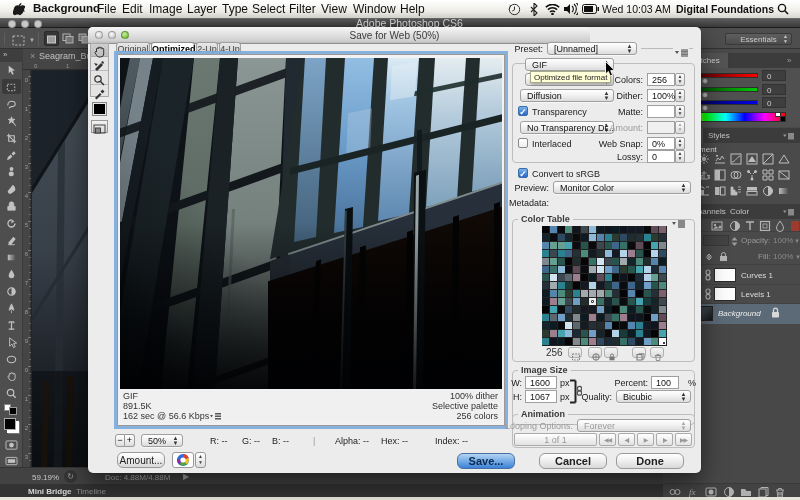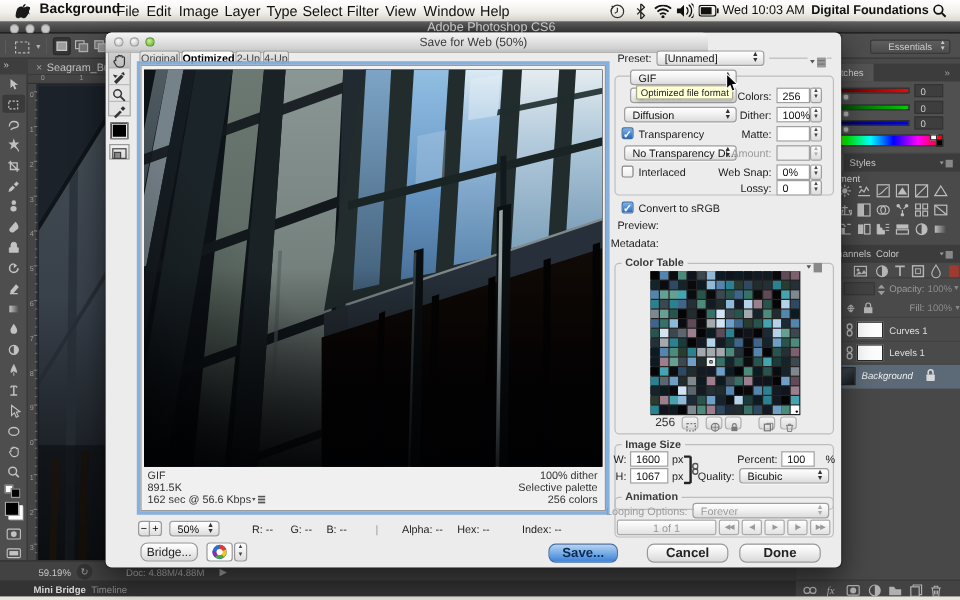--- a/index.html
+++ b/index.html
@@ -752,21 +752,21 @@
     <div class="abs f9" style="left:117px; top:409px; width:280px; color:#222;">
       <span class="abs" style="left:5px;">R: --</span>
       <span class="abs" style="left:37px;">G: --</span>
       <span class="abs" style="left:67px;">B: --</span>
       <span class="abs" style="left:108px; color:#999;">|</span>
       <span class="abs" style="left:130px;">Alpha: --</span>
       <span class="abs" style="left:176px;">Hex: --</span>
       <span class="abs" style="left:230px;">Index: --</span>
     </div>
 
-    <div class="btn" style="left:29px; top:425px; width:48px; font-weight:normal; font-size:10px;">Bridge...</div>
+    <div class="btn" style="left:29px; top:425px; width:48px; font-weight:normal; font-size:10px;">Amount...</div>
     <div class="abs" style="left:84px; top:425px; width:22px; height:16px; background:#fff; border:1px solid #999; border-radius:3px;">
       <svg width="14" height="14" viewBox="0 0 14 14" style="margin:0 0 0 3px;">
           <circle cx="7" cy="7" r="6" fill="#2a6fd4"></circle>
           <path d="M7 1 a6 6 0 0 1 5.6 4 L7 7 z" fill="#e63b2e"></path>
           <path d="M12.6 5 a6 6 0 0 1 -2 6.3 L7 7 z" fill="#f5c518"></path>
           <path d="M10.6 11.3 a6 6 0 0 1 -7.2 0 L7 7 z" fill="#51a832"></path>
           <path d="M3.4 11.3 a6 6 0 0 1 -2.3 -5.6 L7 7 z" fill="#8a2ea8"></path>
           <circle cx="7" cy="7" r="2.6" fill="#fff"></circle>
         </svg>
     </div>
@@ -817,20 +817,21 @@
     <div class="stp" style="left:587px; top:110px;">▲<br>▼</div>
 
     <div class="lblr" style="left:514px; top:125px; width:41px;">Lossy:</div>
     <div class="num" style="left:559px; top:123px; width:28px;">0</div>
     <div class="stp" style="left:587px; top:123px;">▲<br>▼</div>
 
     <div class="cb cbc" style="left:430px; top:141px;">✓</div>
     <div class="lbl" style="left:444px; top:142px;">Convert to sRGB</div>
 
     <div class="lblr" style="left:420px; top:156px; width:41px;">Preview:</div>
+    <div class="dd" style="left:465px; top:154px; width:138px;">Monitor Color<span class="ar" style="top:1px;">▲<br>▼</span></div>
     <div class="lblr" style="left:417px; top:171px; width:44px;">Metadata:</div>
 
     <div class="abs" style="left:442px; top:44px; width:81px; height:12px; white-space:nowrap; background:#ffffd8; border:1px solid #a8a88a; font-size:8px; line-height:11px; color:#222; padding-left:3px; box-shadow:1px 2px 3px rgba(0,0,0,0.25);">Optimized file format</div>
     <div class="abs" style="left:516px; top:34px;"><svg width="12" height="17" viewBox="0 0 12 17">
           <path d="M1.5 0.5 L1.5 13 L4.4 10.4 L6.2 15 L8.5 14.1 L6.7 9.6 L10.5 9.2 z" fill="#000" stroke="#fff" stroke-width="0.9"></path>
         </svg></div>
 
     <div class="grp" style="left:424px; top:192px; width:183px; height:143px;"></div>
     <div class="grplbl" style="left:430px; top:187px;">Color Table</div>
     <div class="abs" style="left:584px; top:188px;"><svg width="14" height="9" viewBox="0 0 14 9">

